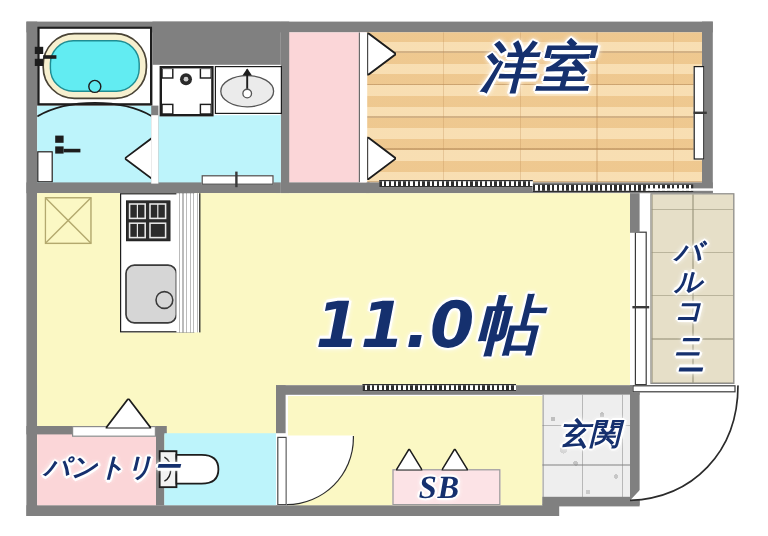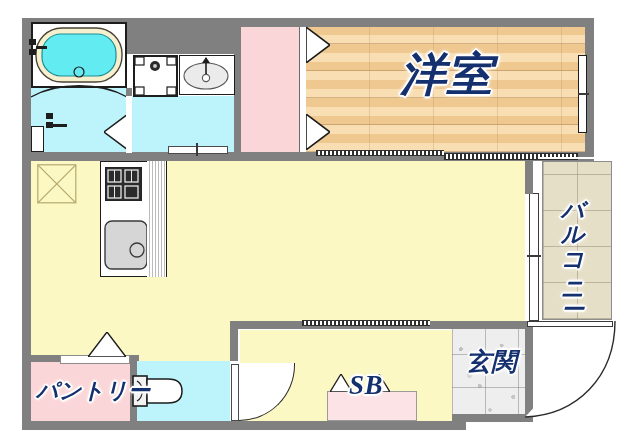--- a/index.html
+++ b/index.html
@@ -286,25 +286,26 @@
   <div class="abs wall" style="left:525px;top:321px;width:8px;height:100px;"></div>
   <div class="abs wall" style="left:452px;top:414px;width:81px;height:8px;"></div>
 
   <div class="abs" style="left:525px;top:321px;width:92px;height:98px;">
     <svg width="92" height="98" viewBox="0 0 92 98">
       <path d="M90,0 C90,56 52,94 0,96" fill="#ffffff" stroke="#2b2b2b" stroke-width="1.4"></path>
     </svg>
   </div>
   <div class="abs f-white" style="left:527px;top:321px;width:86px;height:6px;border:1.2px solid #3a3a3a;"></div>
 
-  <div class="lbl lbl-jp" style="left:400px;top:51px;font-size:46px;">洋室</div>
-
+  <div class="lbl lbl-jp" style="left:400px;top:33px;font-size:46px;">洋室</div>
+
+  <div class="lbl lbl-jp" style="left:263px;top:245px;font-size:53px;">11.0帖</div>
 
 
   <div class="lbl lbl-jp vert" style="left:561px;top:183px;font-size:23px;letter-spacing:2px;">バルコニー</div>
 
   <div class="lbl lbl-jp" style="left:466px;top:349px;font-size:25px;">玄関</div>
 
   <div class="lbl lbl-jp" style="left:36px;top:380px;font-size:22px;">パントリー</div>
 
-  <div class="lbl" style="left:349px;top:372px;font-size:27px;">SB</div>
+  <div class="lbl" style="left:349px;top:393px;font-size:27px;">SB</div>
 
 </div>
 
 </body></html>

